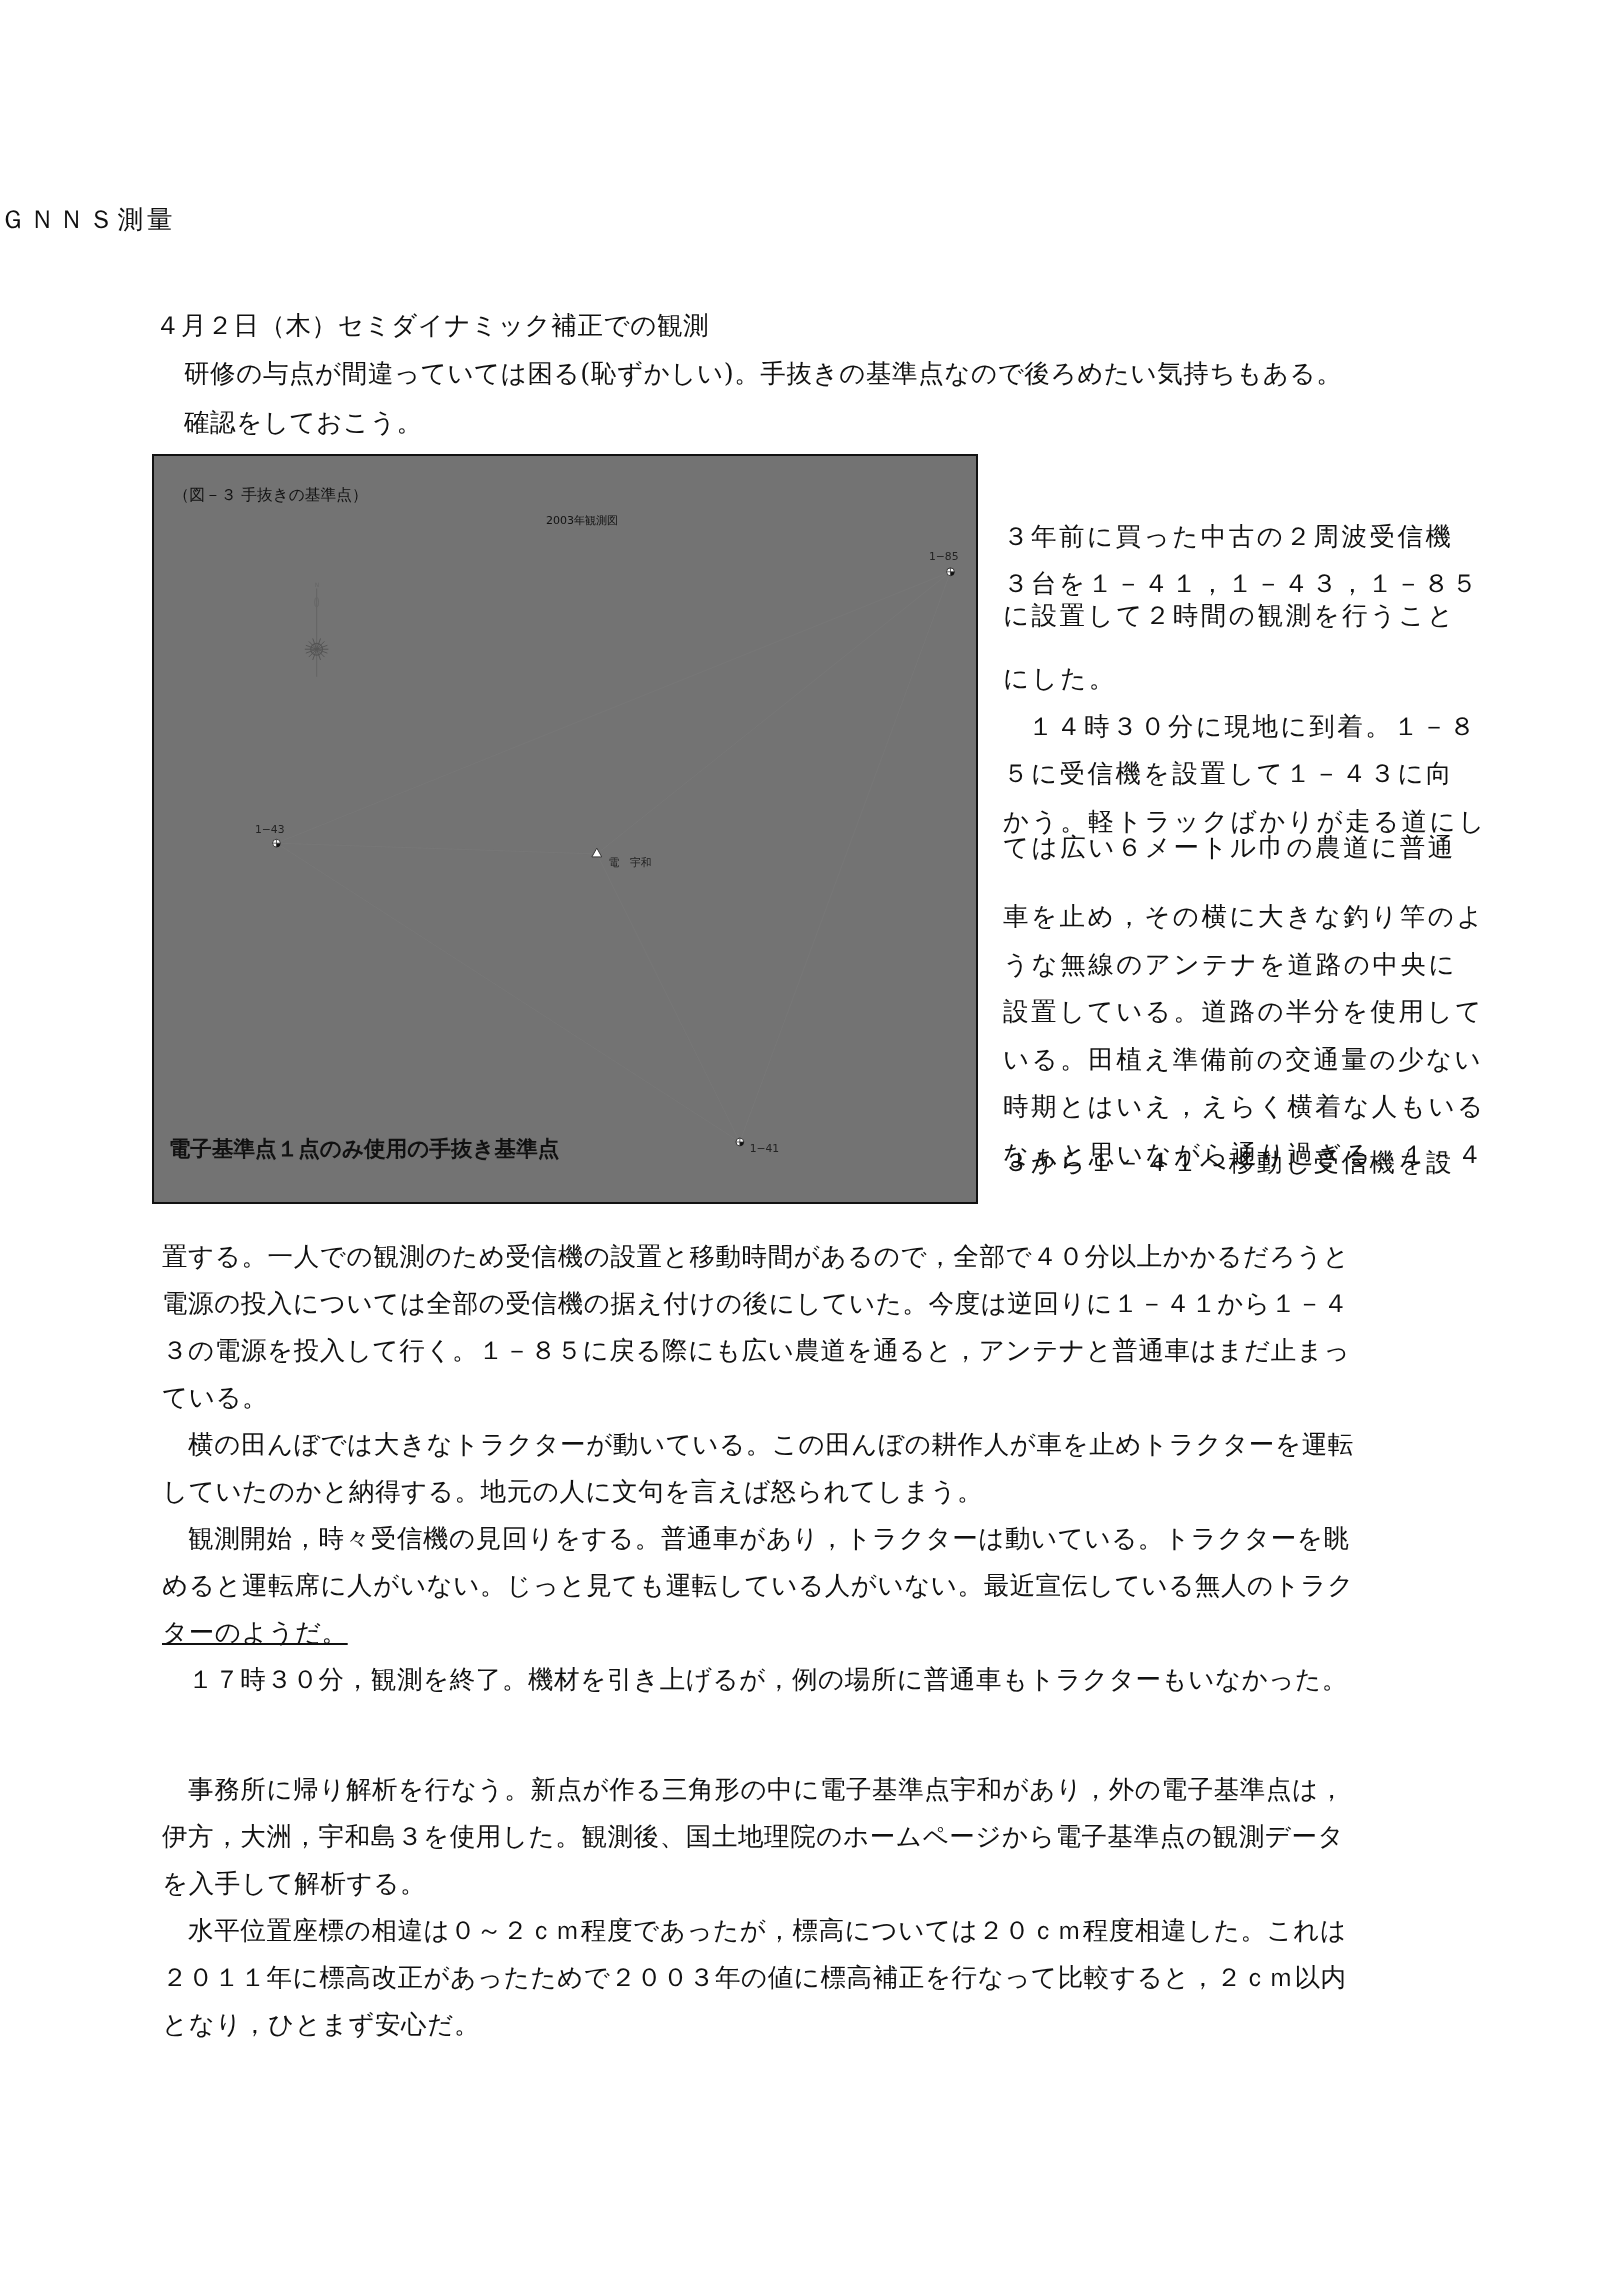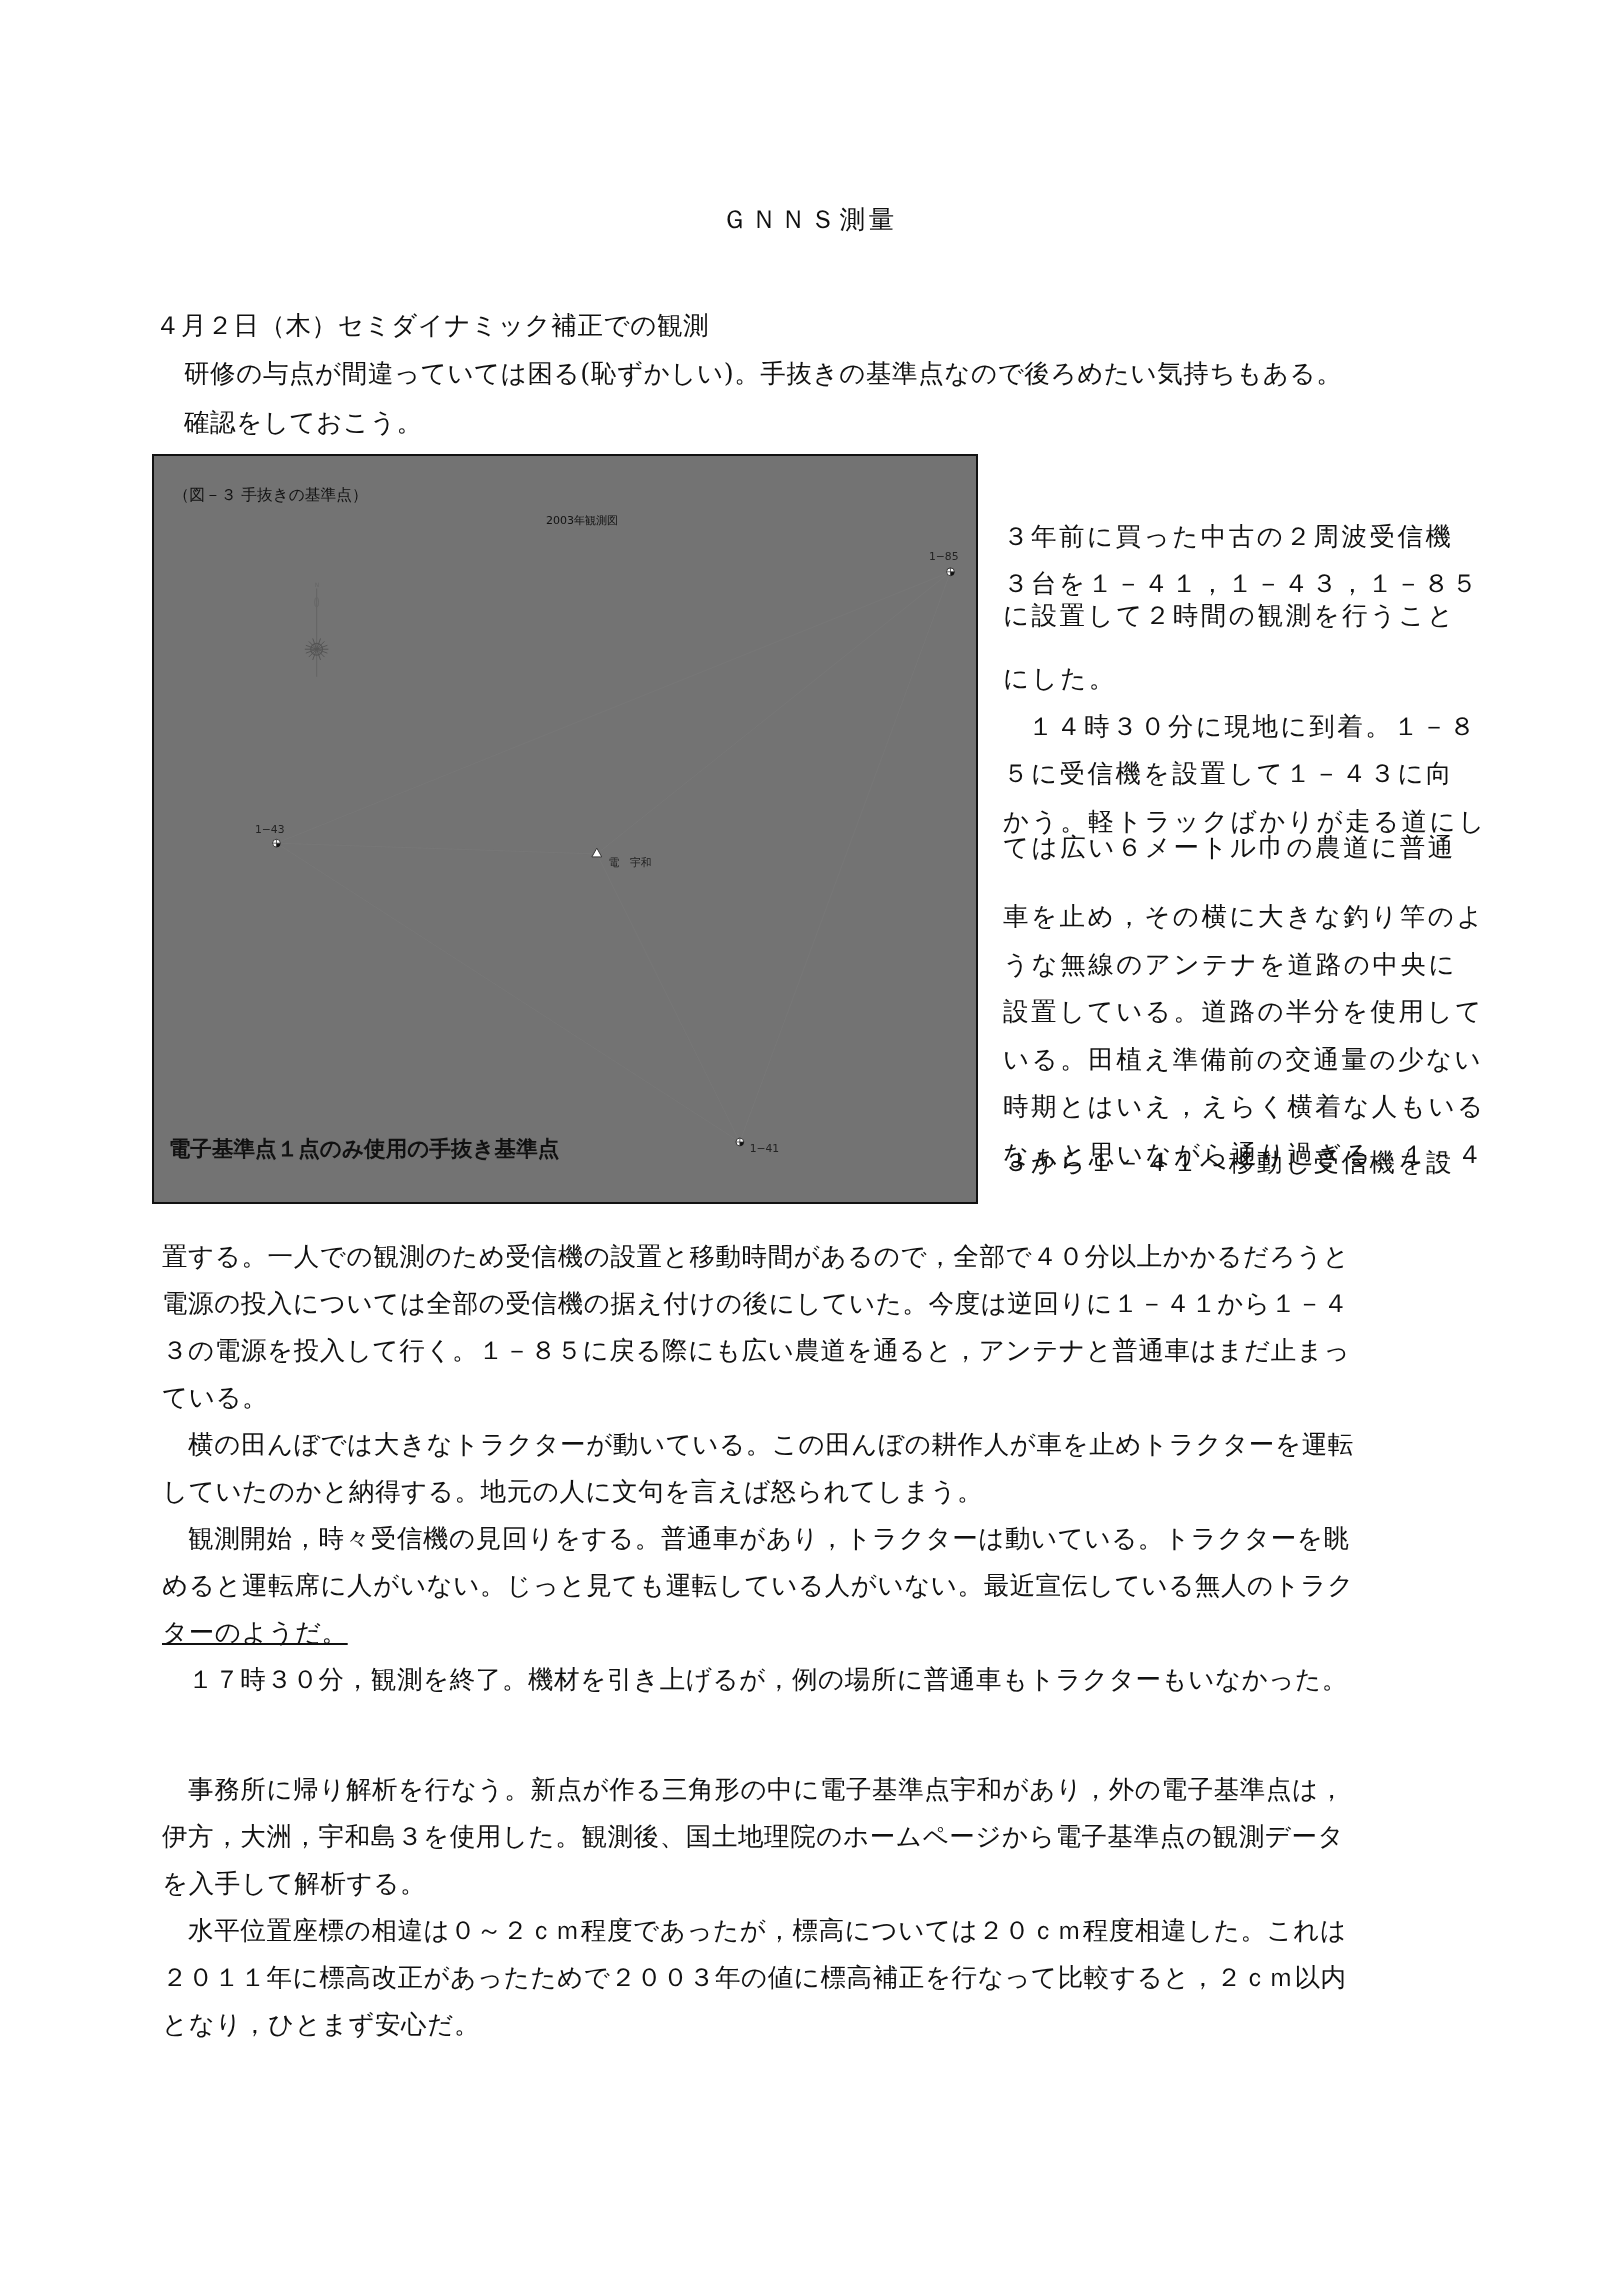--- a/index.html
+++ b/index.html
@@ -2,21 +2,21 @@
 <html><head>
 <meta charset="utf-8">
 <style>
   html, body { margin: 0; padding: 0; background: #ffffff; }
   body {
     width: 1620px; height: 2292px; position: relative; overflow: hidden;
     font-family: "DejaVu Serif", "Liberation Serif", serif;
     color: #111111;
   }
   .abs { position: absolute; white-space: nowrap; }
-  .title { left: 0; width: 1620px; top: 202px; text-align: center; font-size: 25.5px; letter-spacing: 3.9px; }
+  .title { left: 0; width: 1620px; top: 202px; text-align: left; font-size: 25.5px; letter-spacing: 3.9px; }
   .line { font-size: 25.5px; letter-spacing: 0.6px; }
   .figure-box {
     position: absolute; left: 152px; top: 454px; width: 826px; height: 750px;
     border: 2.9px solid #111; box-sizing: border-box; background: #737373; padding-left: 36px;
   }
   .fig-caption { position: absolute; left: 19.6px; top: 29px; font-family: "DejaVu Sans", sans-serif; font-size: 15.7px; }
   .fig-title { position: absolute; left: 392px; top: 57px; font-family: "DejaVu Sans", sans-serif; font-size: 11px; }
   .fig-note { position: absolute; left: 14.7px; top: 678px; font-family: "DejaVu Sans", sans-serif; font-size: 21.6px; font-weight: bold; }
   .pt-label { font-family: "DejaVu Sans", sans-serif; font-size: 11px; fill: #222; }
   .side { font-size: 25.5px; letter-spacing: 2.5px; margin-top: 13px; }

